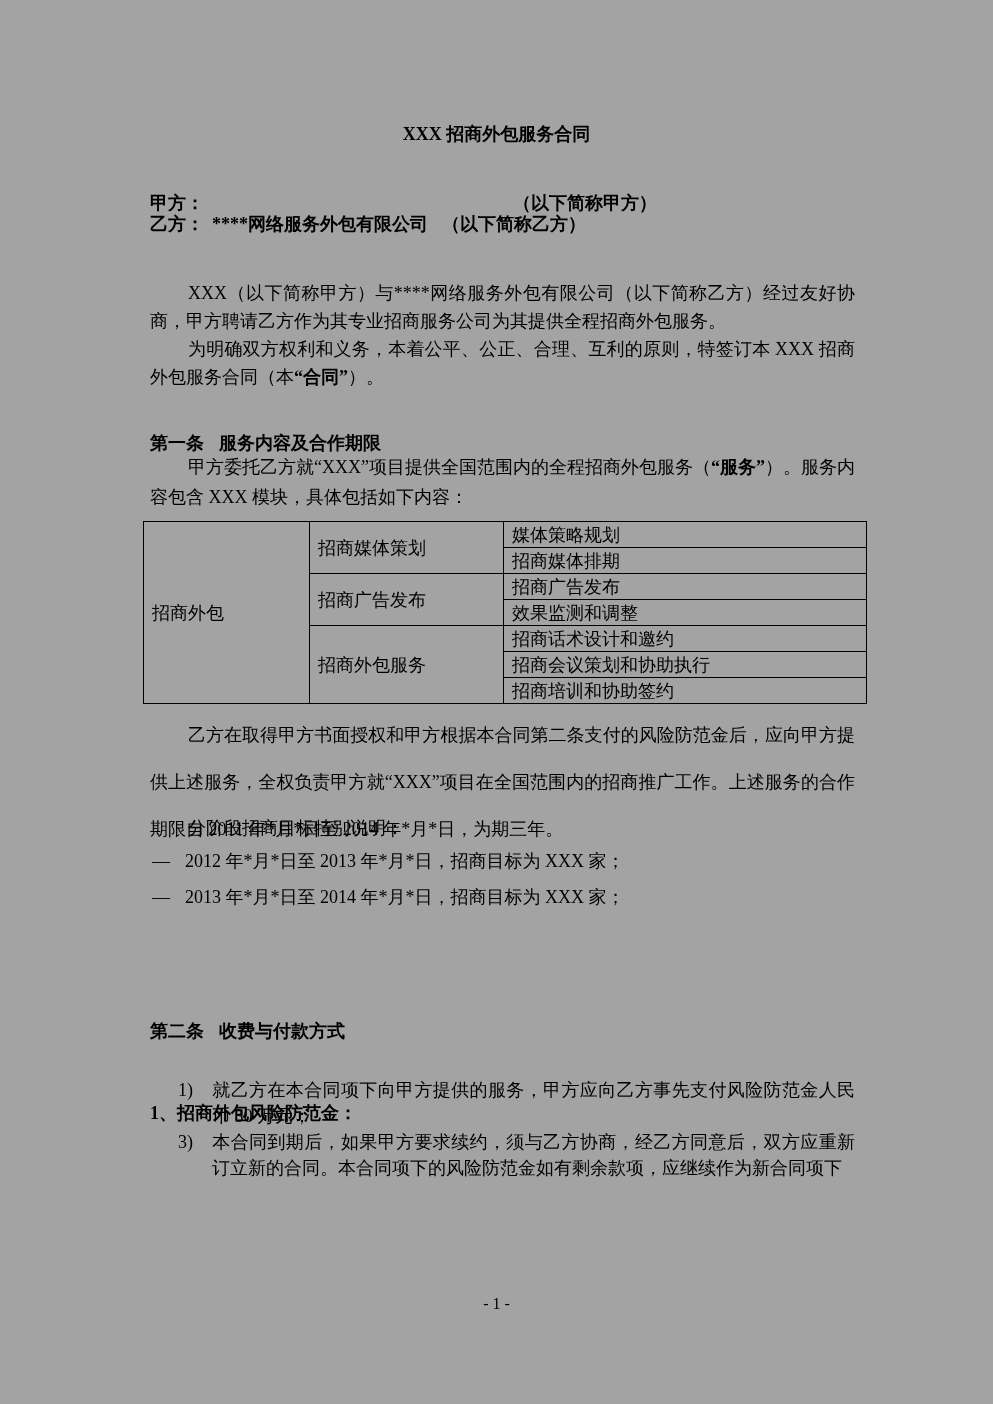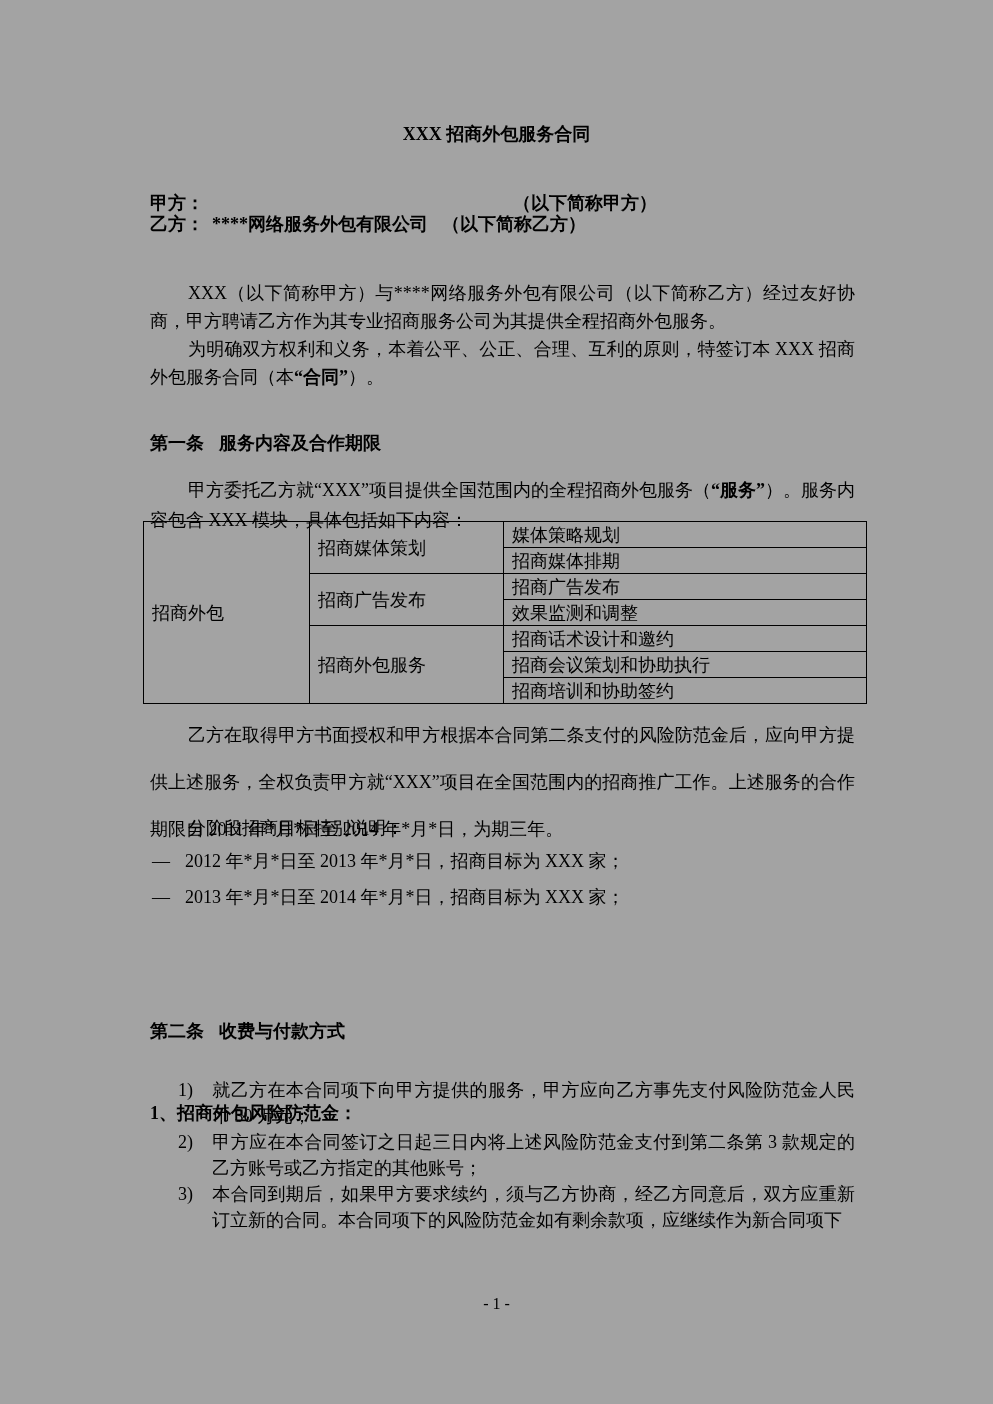--- a/index.html
+++ b/index.html
@@ -29,21 +29,21 @@
   .party-b .name  { position: absolute; left: 62px; }
   .party-b .alias { position: absolute; left: 292px; }
 
   .preamble { top: 279px; line-height: 28px; }
 
   .heading { font-weight: bold; line-height: 28px; }
   .h1 { top: 406px; margin-top: 23px; }
   .h2 { top: 1017px; }
   .heading .num { margin-right: 15px; }
 
-  .s1-intro { top: 475px; line-height: 30px; }
+  .s1-intro { top: 452px; line-height: 30px; }
 
   .svc-table { position: absolute; top: 521px; left: 143px; border-collapse: collapse; table-layout: fixed; }
   .svc-table td {
     border: 1px solid #000000;
     height: 25px;
     padding: 0 4px 0 8px;
     font-size: 18px;
     line-height: 24px;
     white-space: nowrap;
     overflow: hidden;
@@ -137,19 +137,18 @@
   </div>
 
   <div class="abs heading h2">
     <span class="num">第二条</span><span>收费与付款方式</span>
   </div>
 
   <p class="abs sub1">1、招商外包风险防范金：</p>
 
   <div class="abs num-list just">
     <p class="num-item"><span class="mark">1)</span><span>就乙方在本合同项下向甲方提供的服务，甲方应向乙方事先支付风险防范金人民币 30 万元；</span></p>
-    <p class="num-item"><span class="mark">2)</span><span>甲方应在本合同签订之日起三日内将上述风险防范金支付到第二条第 3 款规定的乙方账号或乙方指定的其他账号；</span></p>
     <p class="num-item"><span class="mark">3)</span><span>本合同到期后，如果甲方要求续约，须与乙方协商，经乙方同意后，双方应重新订立新的合同。本合同项下的风险防范金如有剩余款项，应继续作为新合同项下</span></p>
   </div>
 
   <div class="full page-footer">- 1 -</div>
 
 </div>
 
 </body></html>

